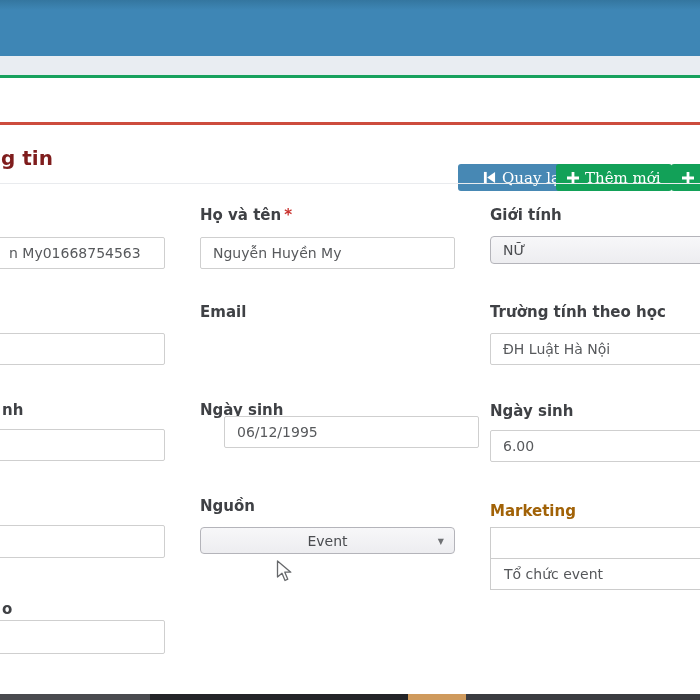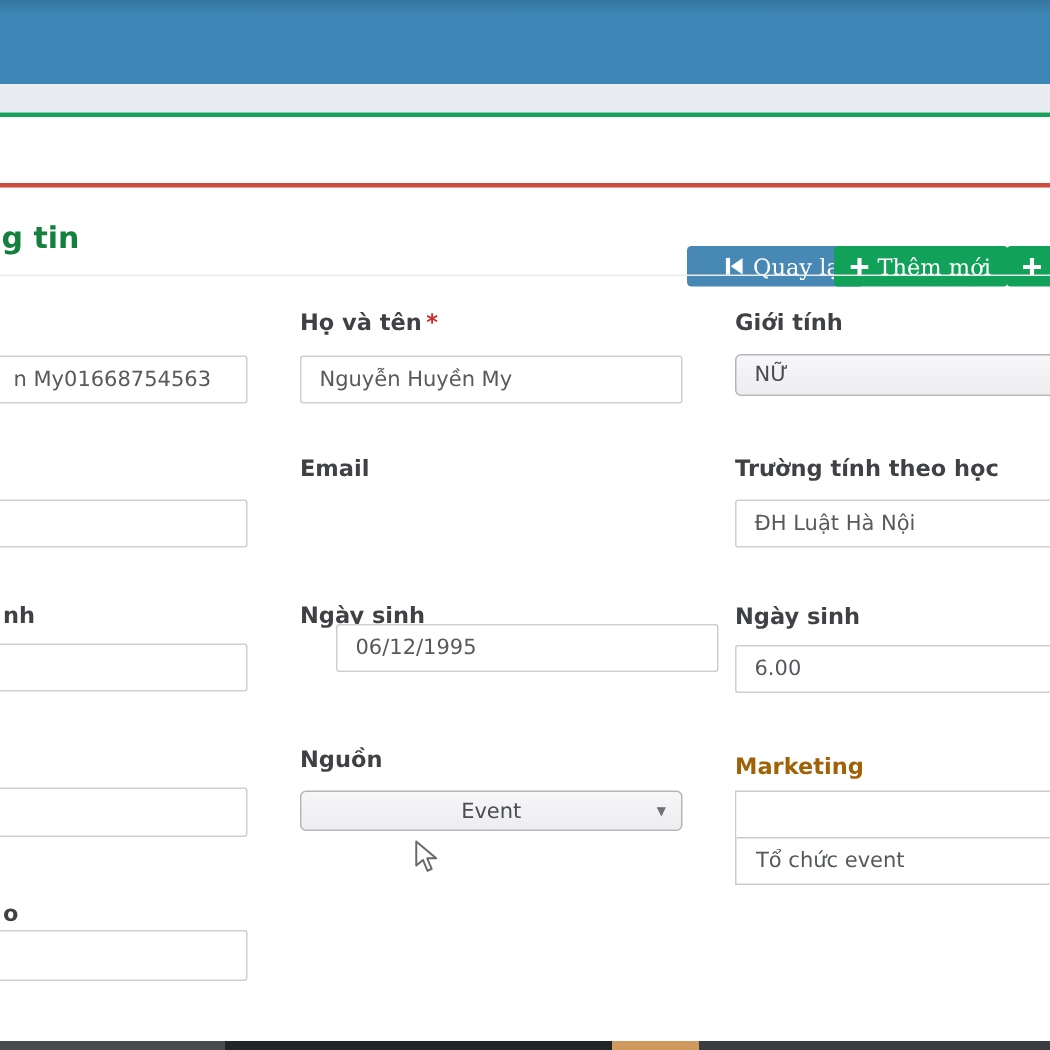--- a/index.html
+++ b/index.html
@@ -17,21 +17,21 @@
 
   .btn { position:absolute; top:86px; height:27px; display:inline-flex; align-items:center;
          gap:6px; padding:0 11px; border:none; border-radius:3px; color:#fff;
          font-family:"DejaVu Serif","Liberation Serif",serif; font-size:15px; cursor:pointer;
          white-space:nowrap; }
   .btn svg { display:block; flex:0 0 auto; }
   .btn-back { left:458px; background:#4788b4;padding-left:25px; }
   .btn-add  { left:556px; background:#12a158; }
   .btn-add2 { left:671px; background:#12a158; width:120px; }
 
-  .page-title { top:146px; left:1px; font-size:20px; font-weight:bold; color:#15803d; }
+  .page-title { top:146px; left:1px; font-size:20px; font-weight:bold; color:#7f1d1d; }
   .divider    { top:183px; left:0; width:700px; height:1px; background:#e9ebee; }
 
   .lbl { position:absolute; font-size:15px; font-weight:bold; color:#3f4145; white-space:nowrap; }
   .lbl .req { color:#c9302c; margin-left:3px; }
   .lbl-link { color:#a16207; }
 
   .inp { position:absolute; height:32px; border:1px solid #cfcfcf; border-radius:2px;
          background:#fff; padding:0 12px; font-size:14px; color:#57595c;
          font-family:inherit; outline:none; }
   .inp-cut { padding-left:98px; }

